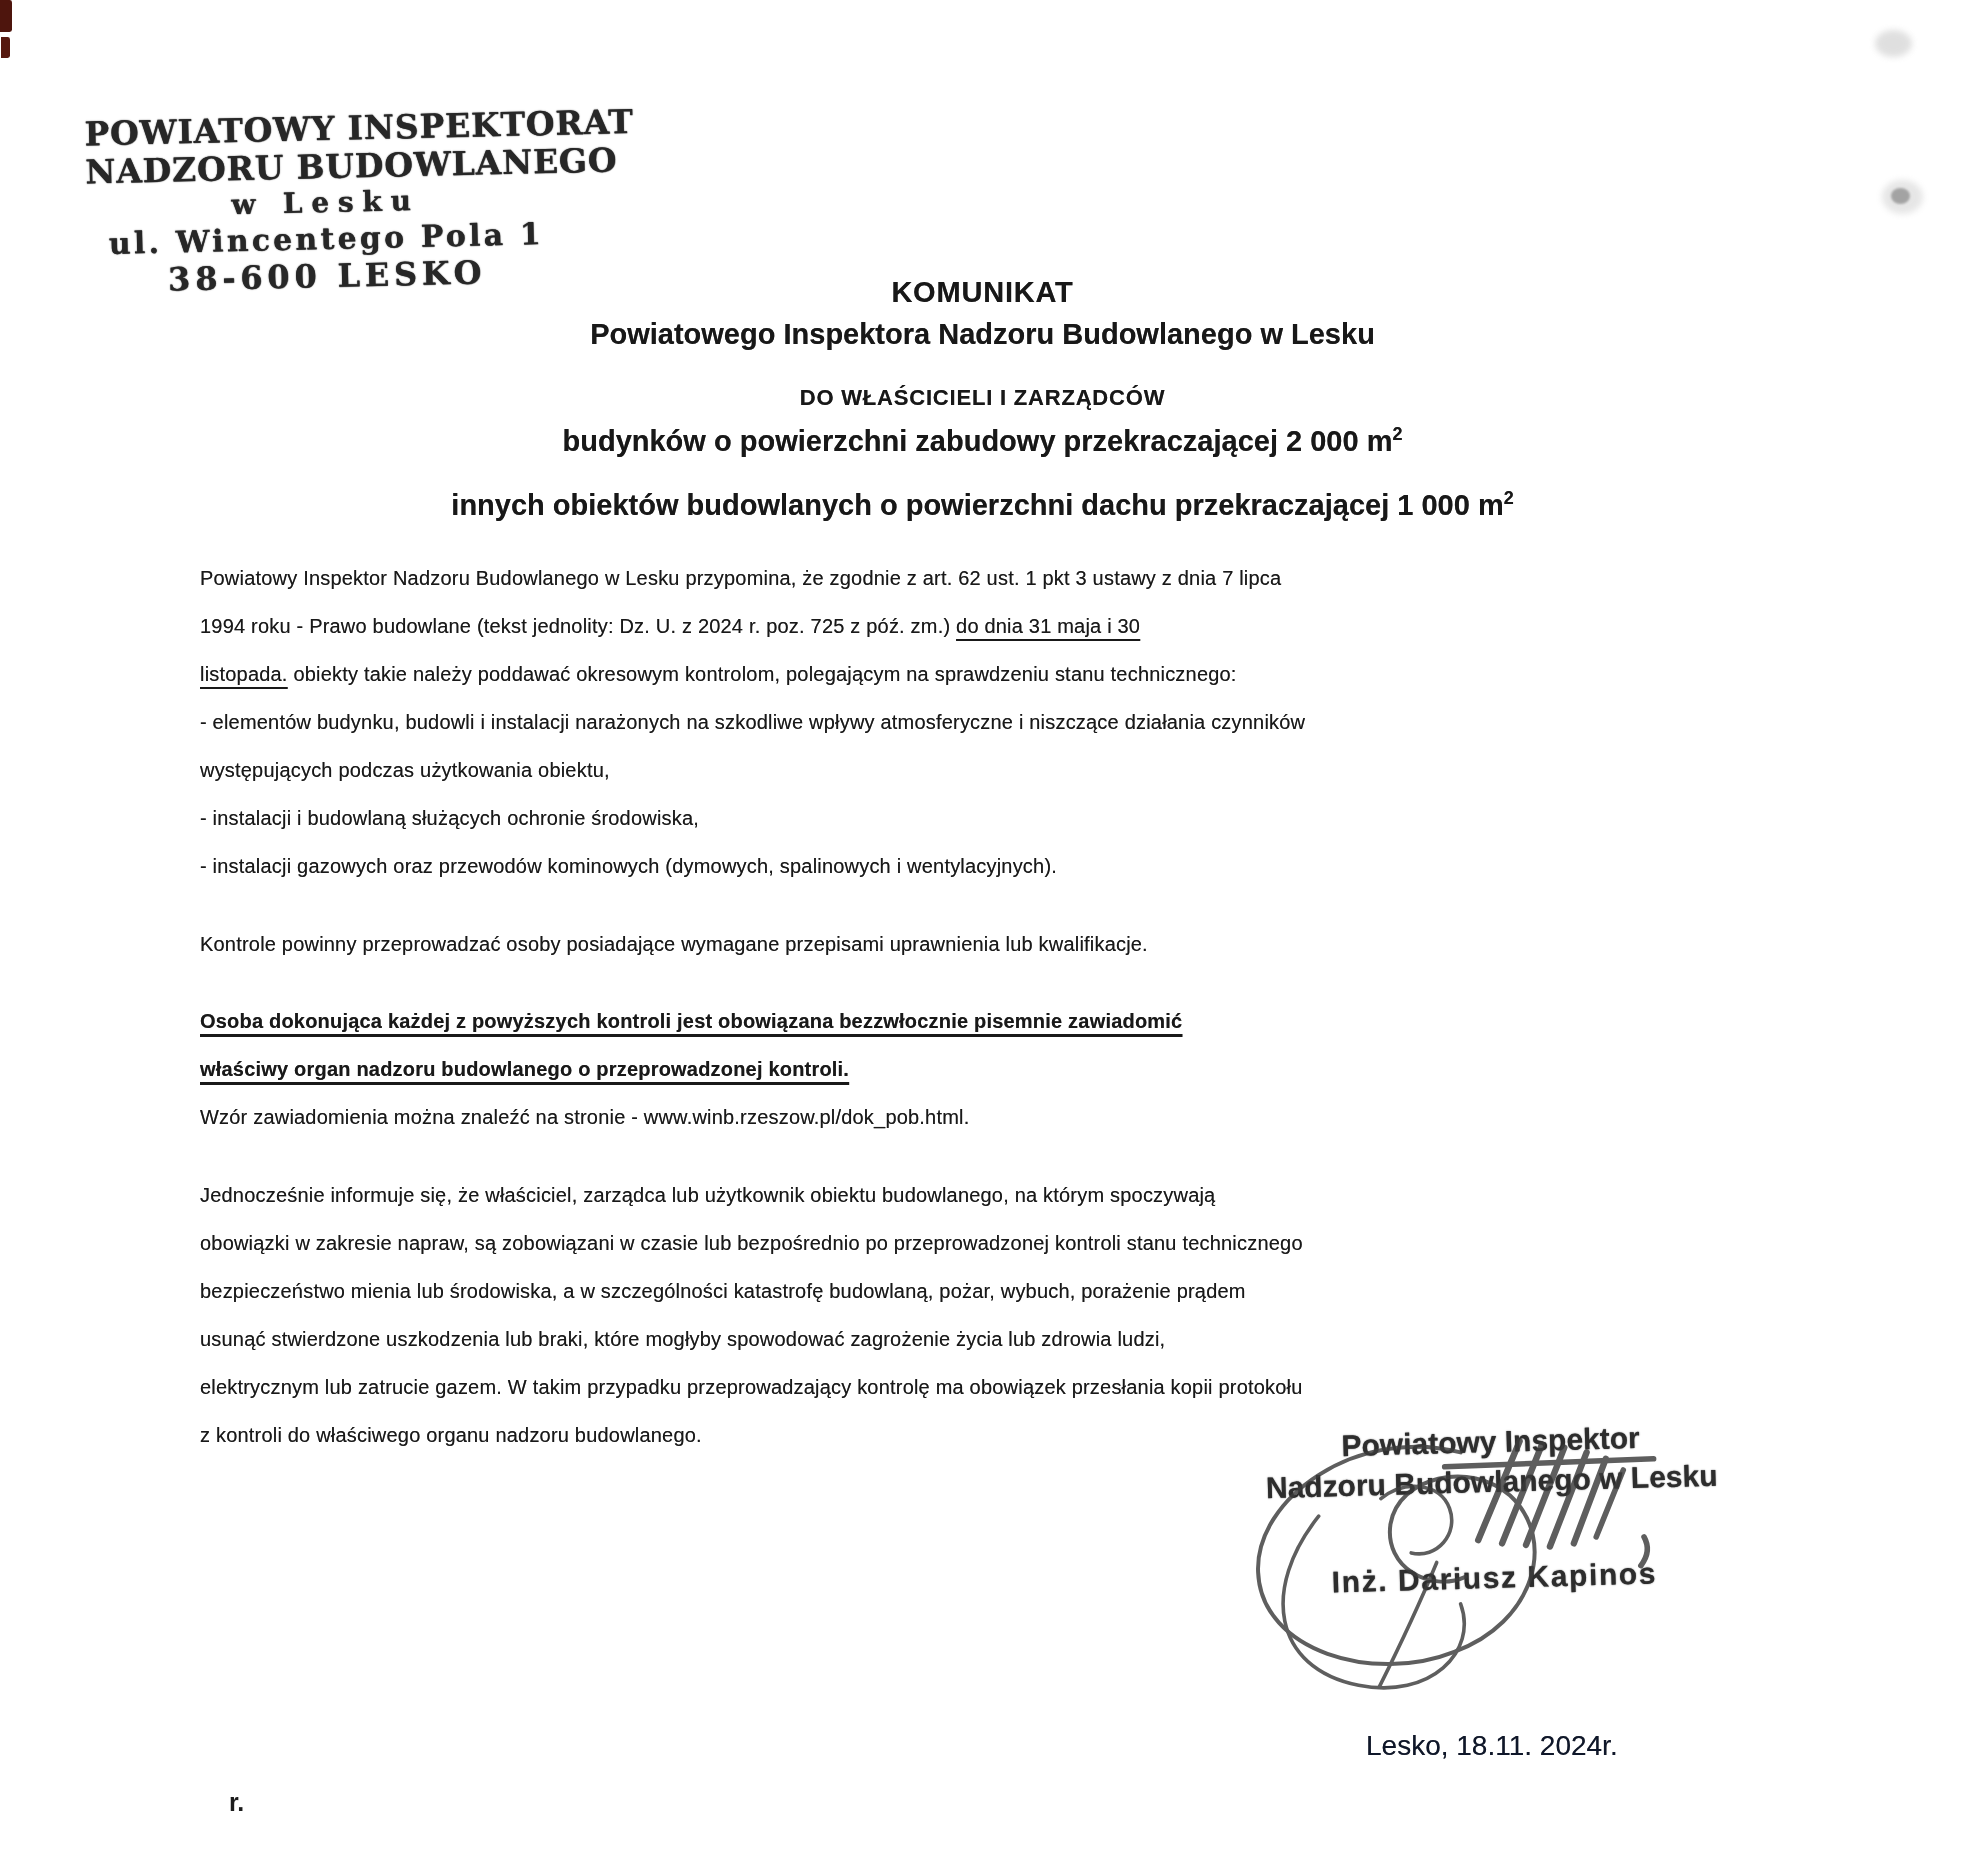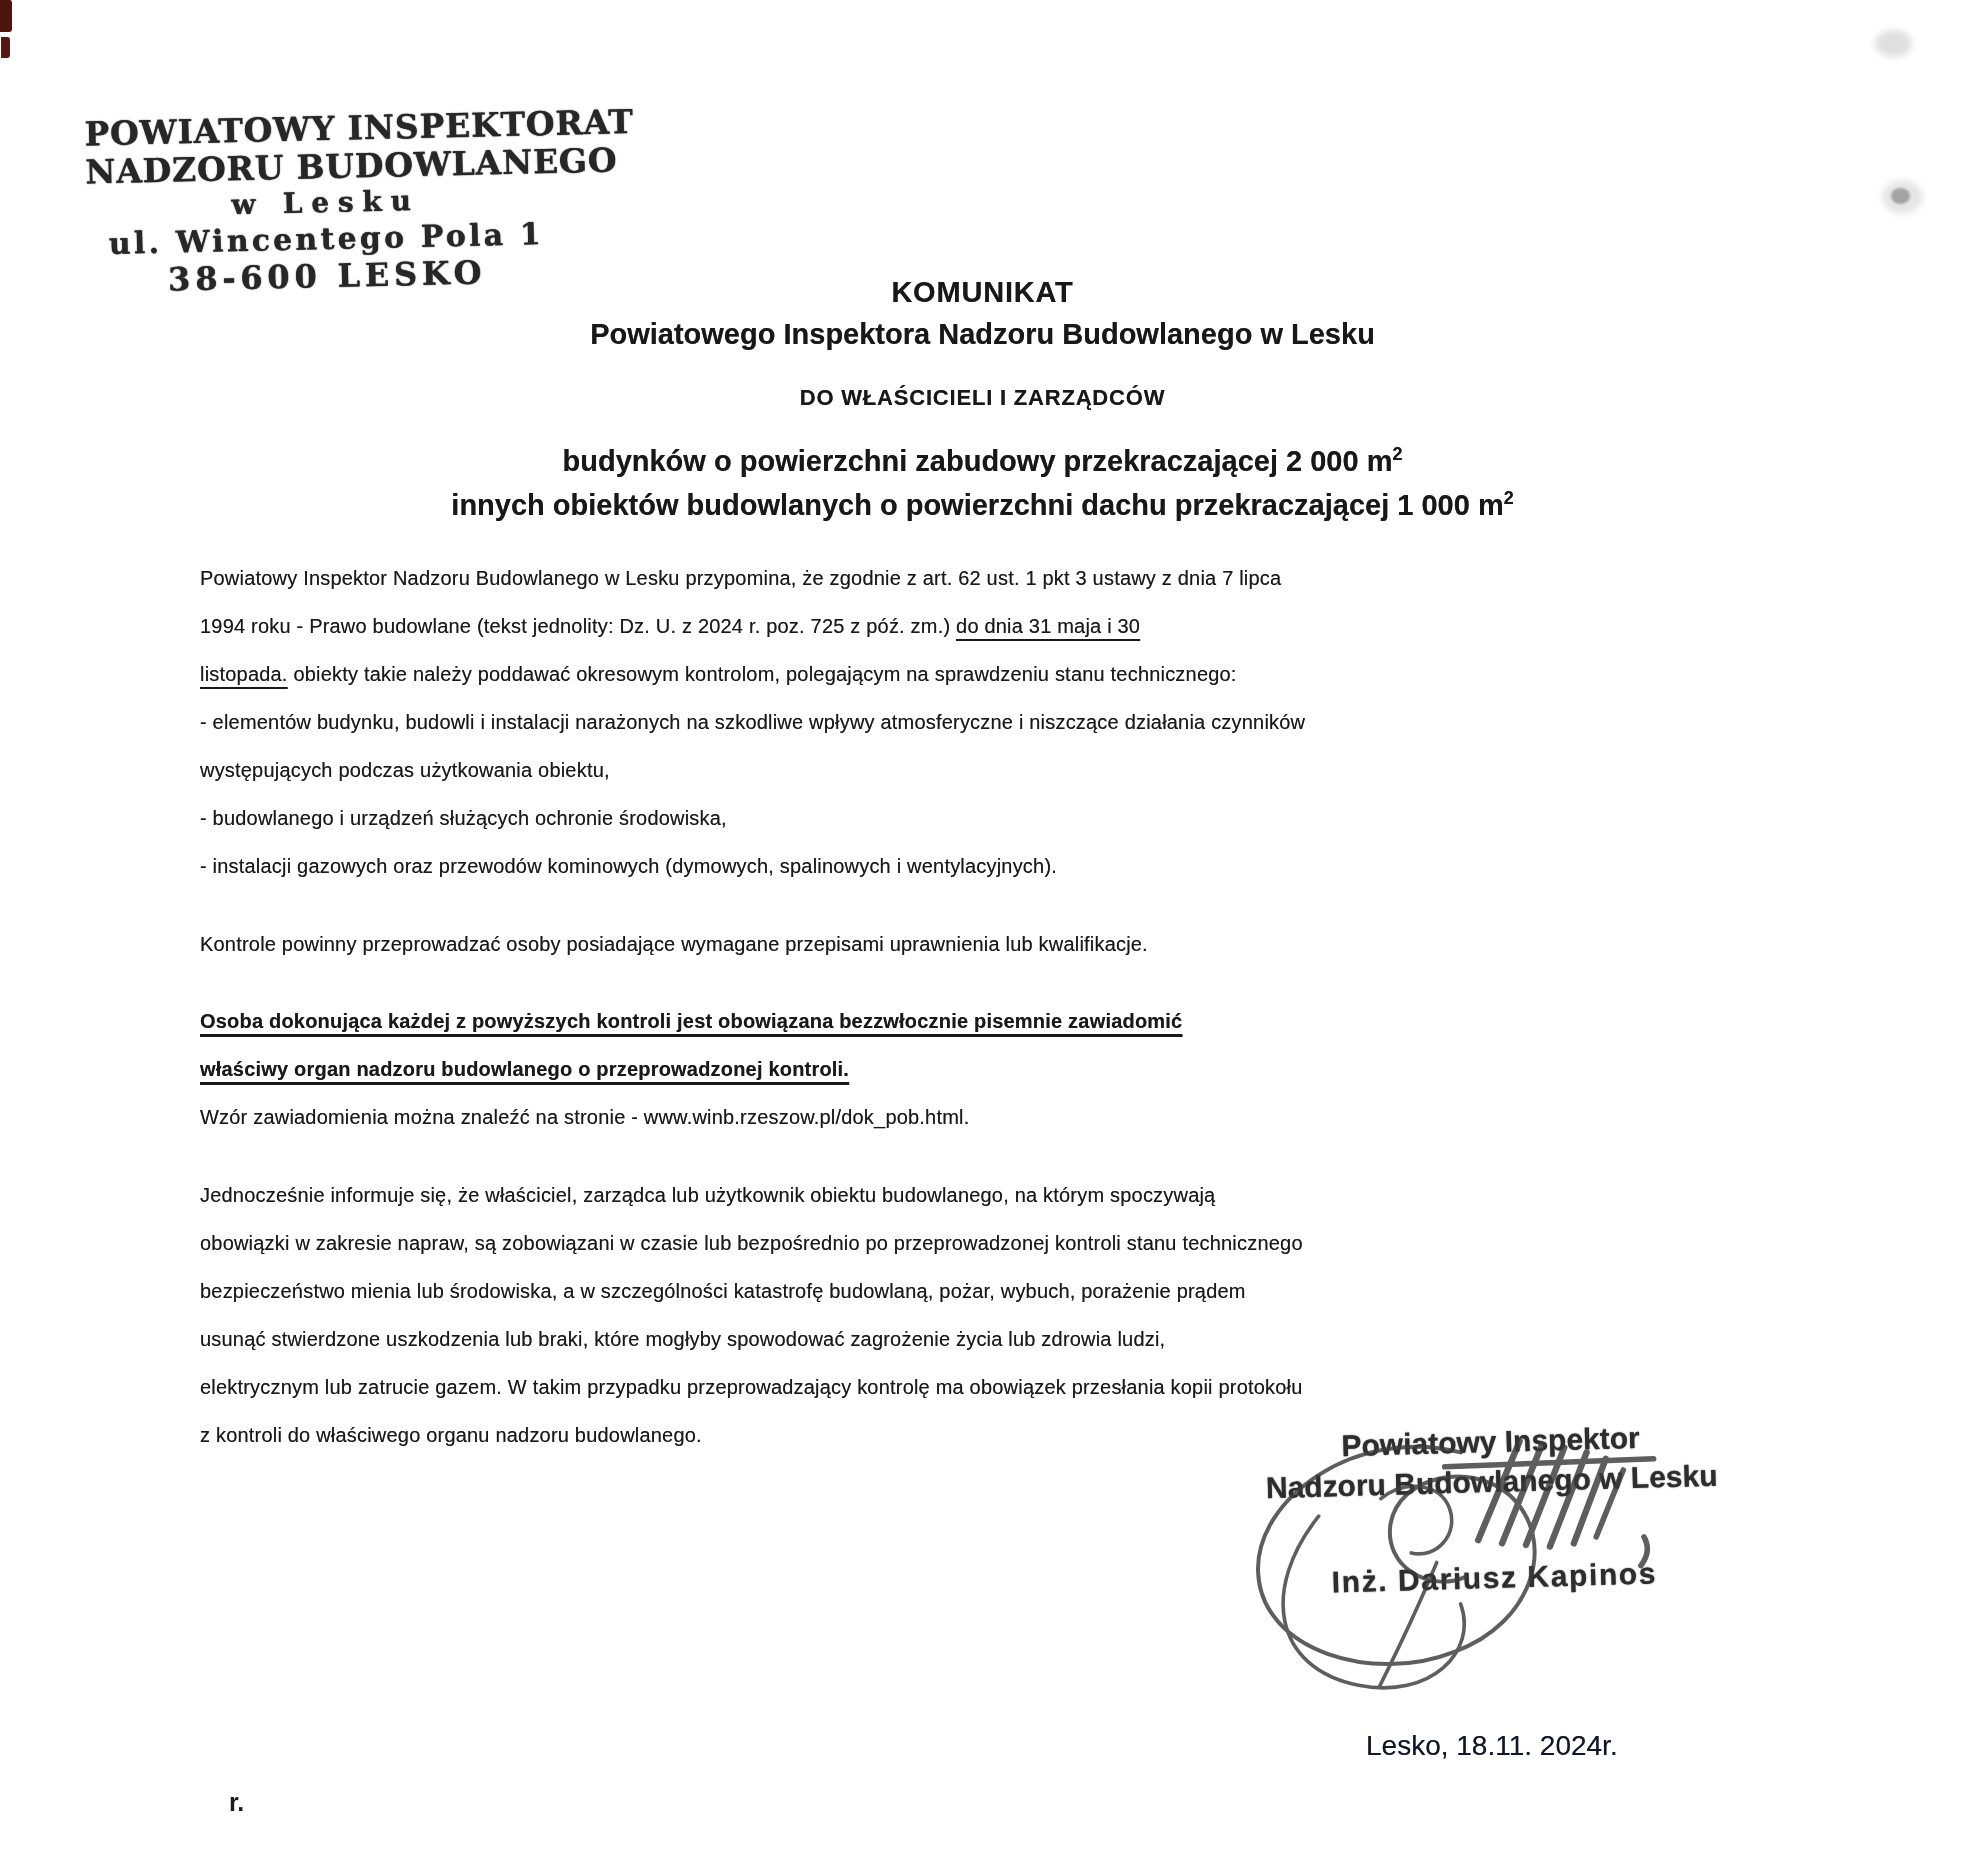--- a/index.html
+++ b/index.html
@@ -17,21 +17,21 @@
   .office-stamp .l2{font-size:28px;line-height:35px;letter-spacing:8.8px;}
   .office-stamp .l3{font-size:30px;line-height:37px;letter-spacing:3.2px;}
   .office-stamp .l4{font-size:32px;line-height:38px;letter-spacing:4.8px;}
 
   
   .hline{position:absolute;left:0;width:1965px;text-align:center;font-weight:bold;
       color:#181818;text-shadow:0 0 0.5px rgba(0,0,0,.6);white-space:nowrap;}
   .h-title{top:276px;font-size:29px;letter-spacing:0.8px;}
   .h-sub{top:318px;font-size:29px;}
   .h-addr{top:385px;font-size:22px;letter-spacing:0.8px;}
-  .h-addr2{top:444px;font-size:29px;}
+  .h-addr2{top:424px;font-size:29px;}
   .h-addr3{top:488px;font-size:29px;}
   sup{font-size:.62em;}
 
   
   .body-text{position:absolute;left:200px;top:554px;width:1692px;font-size:20px;
       line-height:48px;color:#191919;text-shadow:0 0 0.5px rgba(0,0,0,.55);letter-spacing:0.2px;}
   .para{margin:0 0 29.5px 0;}
   .line{white-space:nowrap;}
   .seg-n{}
   .seg-u{text-decoration:underline;text-decoration-thickness:2px;text-underline-offset:5.6px;}
@@ -83,21 +83,21 @@
   <div class="hline h-addr2">budynków o powierzchni zabudowy przekraczającej 2 000 m<sup>2</sup></div>
   <div class="hline h-addr3">innych obiektów budowlanych o powierzchni dachu przekraczającej 1 000 m<sup>2</sup></div>
 
   <div class="body-text">
       <div class="para">
         <div class="line"><span class="seg-n">Powiatowy Inspektor Nadzoru Budowlanego w Lesku przypomina, że zgodnie z art. 62 ust. 1 pkt 3 ustawy z dnia 7 lipca</span></div>
         <div class="line"><span class="seg-n">1994 roku - Prawo budowlane (tekst jednolity: Dz. U. z 2024 r. poz. 725 z póź. zm.) </span><span class="seg-u">do dnia 31 maja i 30</span></div>
         <div class="line"><span class="seg-u">listopada.</span><span class="seg-n"> obiekty takie należy poddawać okresowym kontrolom, polegającym na sprawdzeniu stanu technicznego:</span></div>
         <div class="line"><span class="seg-n">- elementów budynku, budowli i instalacji narażonych na szkodliwe wpływy atmosferyczne i niszczące działania czynników</span></div>
         <div class="line"><span class="seg-n">występujących podczas użytkowania obiektu,</span></div>
-        <div class="line"><span class="seg-n">- budowlanego i urządzeń służących ochronie środowiska,</span></div>
+        <div class="line"><span class="seg-n">- instalacji i budowlaną służących ochronie środowiska,</span></div>
         <div class="line"><span class="seg-n">- instalacji gazowych oraz przewodów kominowych (dymowych, spalinowych i wentylacyjnych).</span></div>
       </div>
       <div class="para">
         <div class="line"><span class="seg-n">Kontrole powinny przeprowadzać osoby posiadające wymagane przepisami uprawnienia lub kwalifikacje.</span></div>
       </div>
       <div class="para">
         <div class="line"><span class="seg-bu">Osoba dokonująca każdej z powyższych kontroli jest obowiązana bezzwłocznie pisemnie zawiadomić</span></div>
         <div class="line"><span class="seg-bu">właściwy organ nadzoru budowlanego o przeprowadzonej kontroli.</span></div>
         <div class="line"><span class="seg-n">Wzór zawiadomienia można znaleźć na stronie - www.winb.rzeszow.pl/dok_pob.html.</span></div>
       </div>

